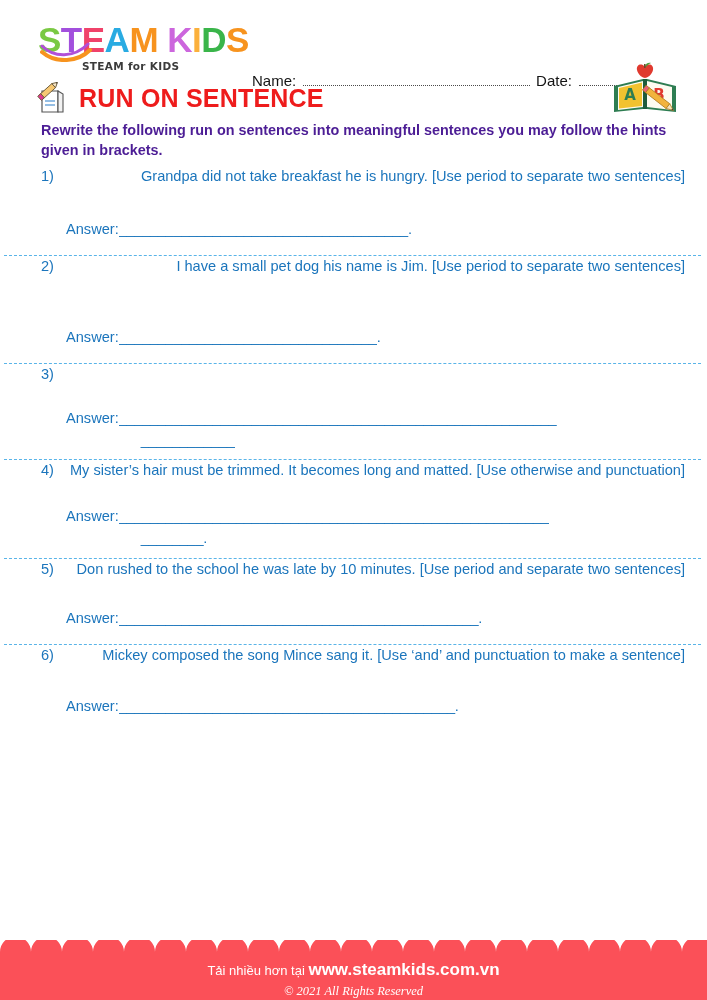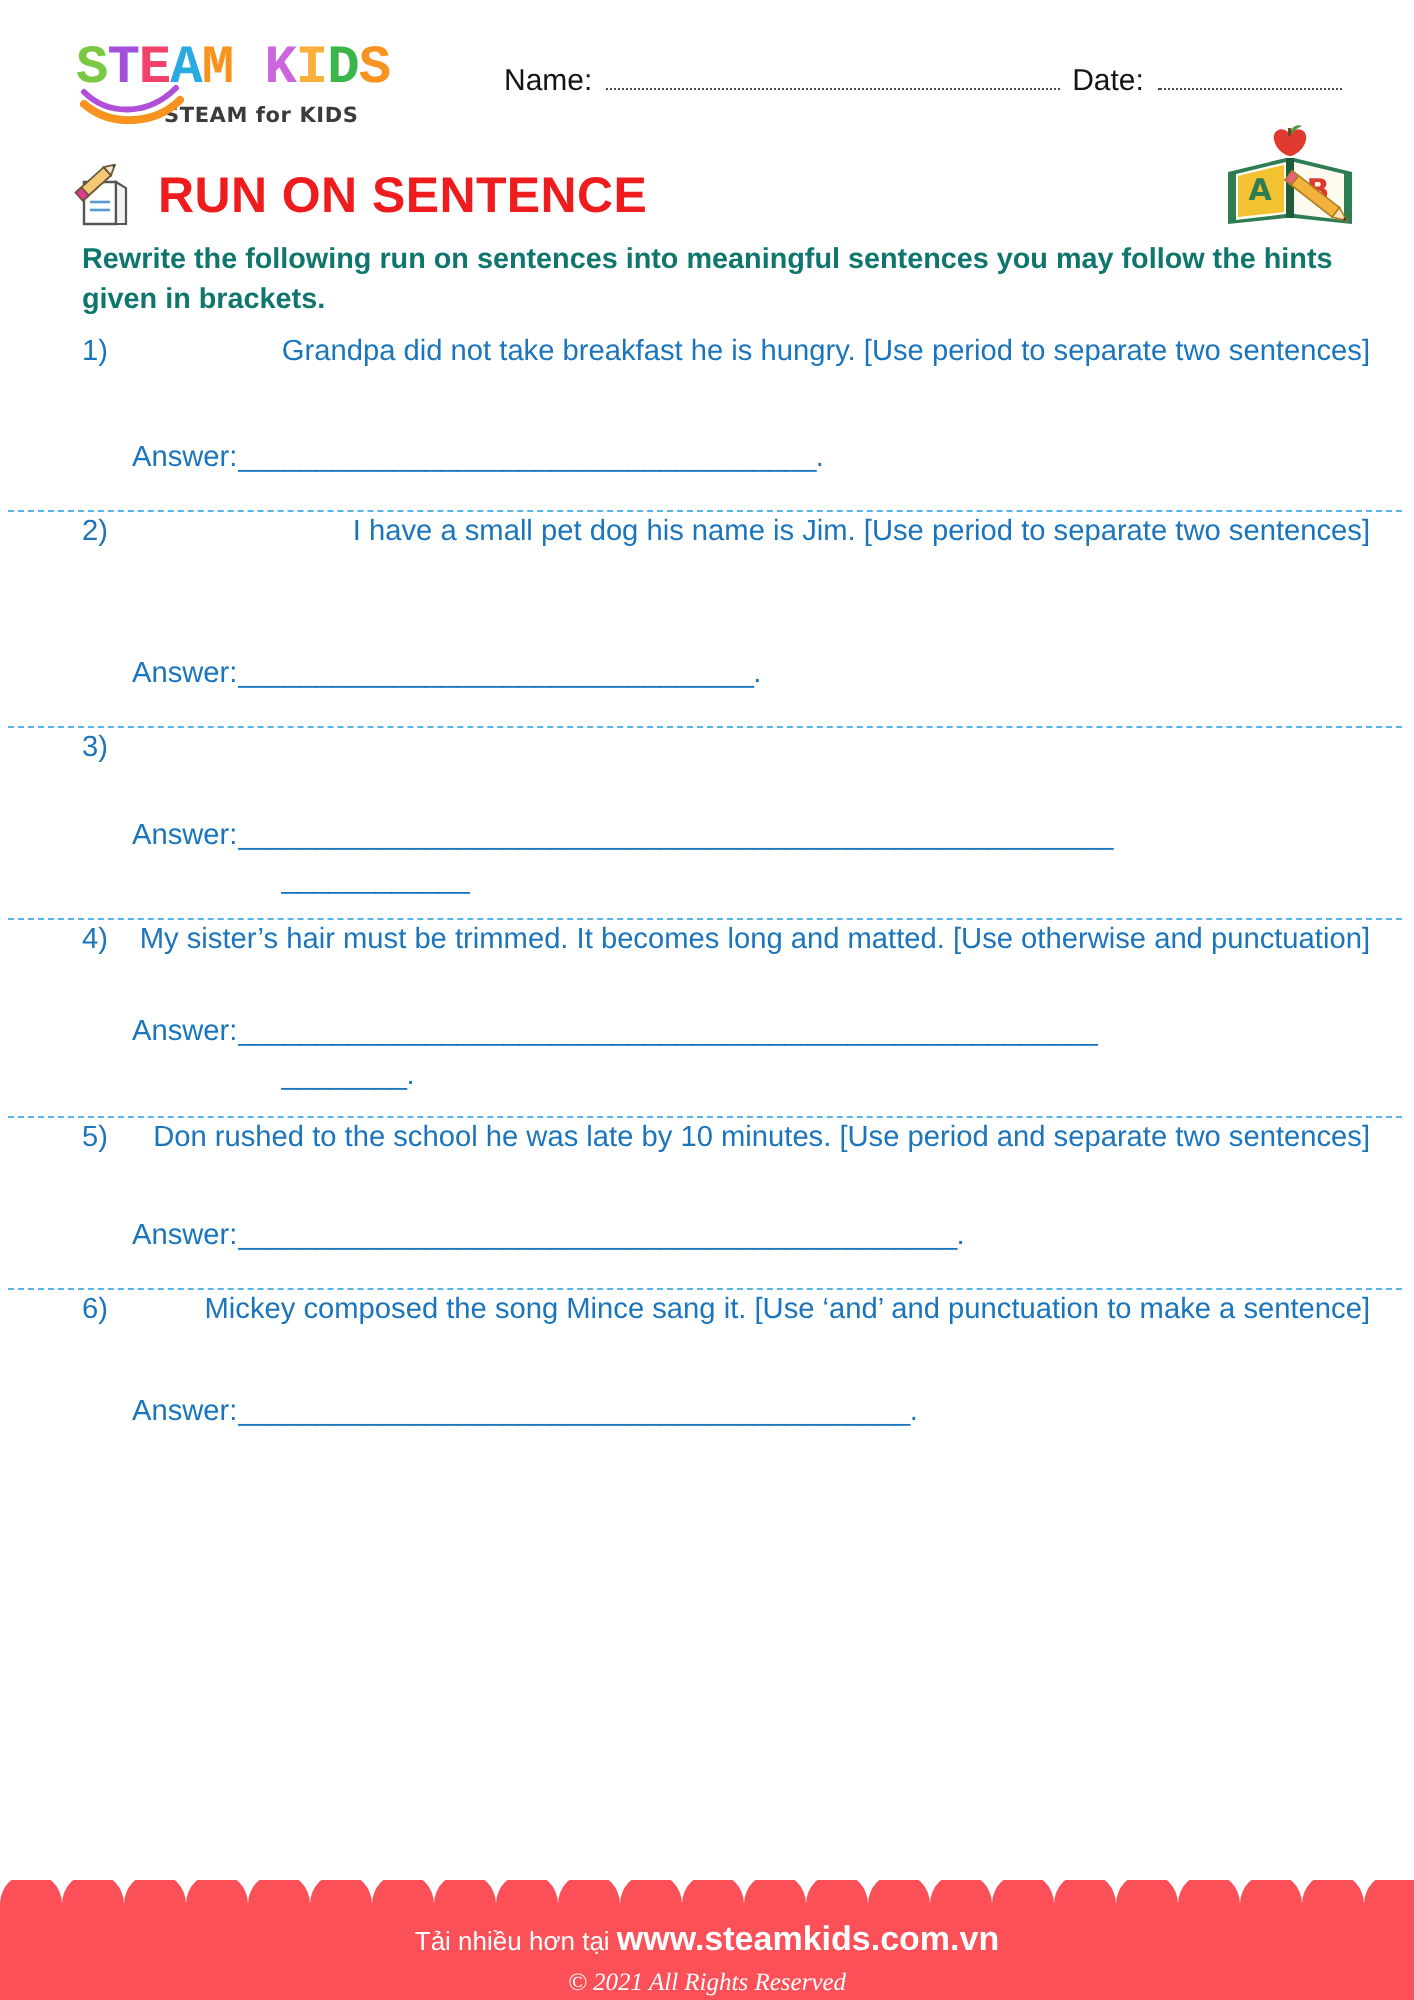--- a/index.html
+++ b/index.html
@@ -27,23 +27,23 @@
     right: 30px;
     height: 52px;
   }
   .logo-block {
     position: absolute;
     left: 0;
     top: 0;
     width: 190px;
   }
   .logo-word {
-    font-family: Liberation Mono, monospace;
+    font-family: Liberation Sans, sans-serif;
     font-weight: bold;
-    font-size: 27px;
+    font-size: 35px;
     letter-spacing: -0.5px;
     line-height: 1;
     white-space: nowrap;
   }
   .logo-word span { display: inline-block; }
   .logo-swoosh {
     position: absolute;
     left: 2px;
     top: 20px;
     width: 52px;
@@ -68,20 +68,21 @@
     display: flex;
     align-items: baseline;
     font-size: 15px;
     color: #1a1a1a;
   }
   .nd-label {
     font-family: "Liberation Sans", sans-serif;
     font-size: 15px;
     color: #141414;
     white-space: nowrap;
+    margin-top: 40px;
   }
   .nd-rule {
     border-bottom: 1.6px dotted #4a4a4a;
     height: 0;
     margin: 0 6px 3px 7px;
   }
   .nd-rule.name { width: 276px; }
   .nd-rule.date { width: 112px; }
 
   
@@ -114,21 +115,21 @@
   
   .instructions {
     position: absolute;
     top: 120px;
     left: 41px;
     width: 640px;
     font-family: "Liberation Sans", sans-serif;
     font-weight: bold;
     font-size: 14.4px;
     line-height: 1.42;
-    color: #0f766e;
+    color: #4c1d95;
   }
 
   
   .questions {
     position: absolute;
     top: 166px;
     left: 0;
     right: 0;
   }
   .q-block { position: relative; }

